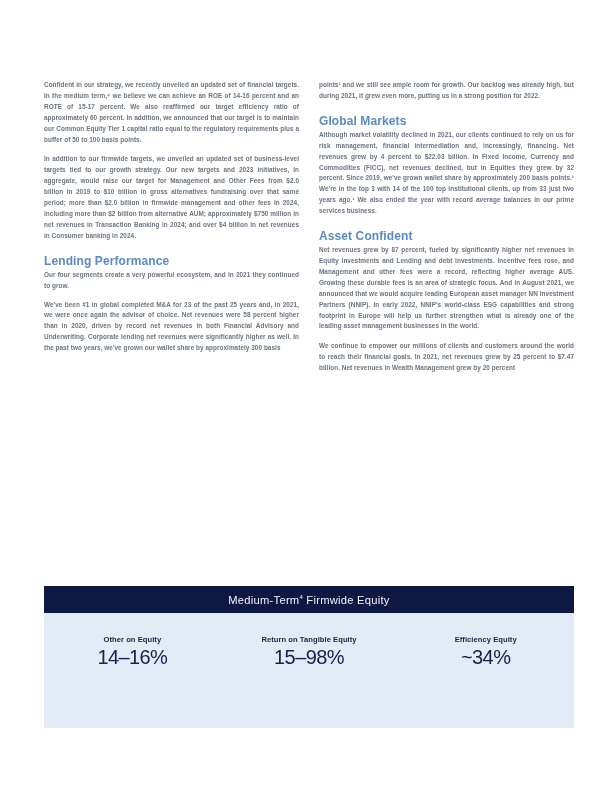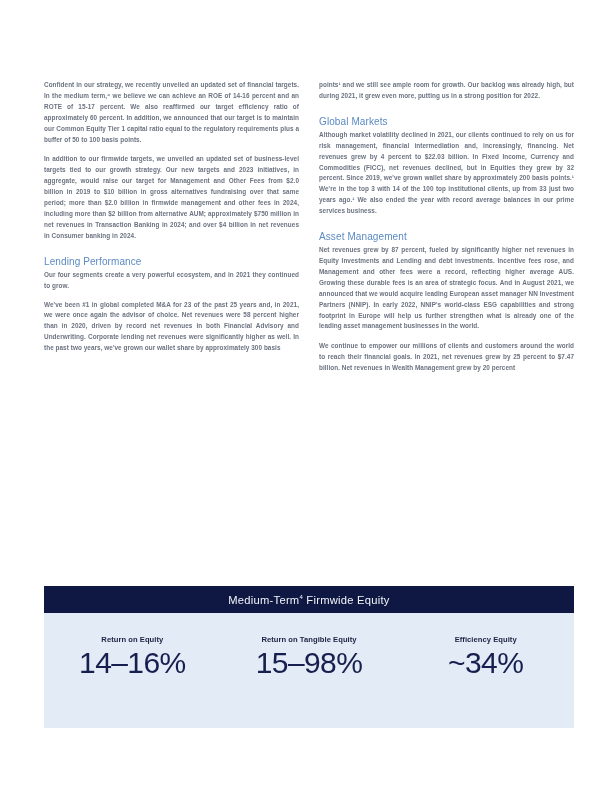--- a/index.html
+++ b/index.html
@@ -46,23 +46,23 @@
     letter-spacing: 0.05px;
     color: #6b7280;
     text-align: justify;
     -webkit-font-smoothing: none;
     filter: blur(0.62px);
   }
   .para.tight { margin-bottom: 8px; }
 
   .heading {
     margin: 14px 0 3px 0;
-    font-size: 10px;
+    font-size: 12px;
     line-height: 11px;
-    font-weight: 400;
+    font-weight: 700;
     letter-spacing: 0.1px;
     color: #5b8ac4;
     filter: blur(0.62px);
   }
 
   
   .callout {
     position: absolute;
     left: 44px;
     top: 586px;
@@ -99,21 +99,21 @@
     text-align: center;
   }
   .metric-label {
     font-size: 7.6px;
     font-weight: 700;
     color: #1b2340;
     letter-spacing: 0.05px;
     margin-bottom: 3px;
   }
   .metric-value {
-    font-size: 30px;
+    font-size: 20px;
     font-weight: 400;
     color: #161f4d;
     letter-spacing: -0.6px;
     line-height: 1.05;
   }
 </style>
 </head>
 <body>
 
 <div class="page">
@@ -124,33 +124,33 @@
       <p class="para">In addition to our firmwide targets, we unveiled an updated set of business-level targets tied to our growth strategy. Our new targets and 2023 initiatives, in aggregate, would raise our target for Management and Other Fees from $2.0 billion in 2019 to $10 billion in gross alternatives fundraising over that same period; more than $2.0 billion in firmwide management and other fees in 2024, including more than $2 billion from alternative AUM; approximately $750 million in net revenues in Transaction Banking in 2024; and over $4 billion in net revenues in Consumer banking in 2024.</p>
       <div class="heading">Lending Performance</div>
       <p class="para tight">Our four segments create a very powerful ecosystem, and in 2021 they continued to grow.</p>
       <p class="para">We've been #1 in global completed M&amp;A for 23 of the past 25 years and, in 2021, we were once again the advisor of choice. Net revenues were 58 percent higher than in 2020, driven by record net revenues in both Financial Advisory and Underwriting. Corporate lending net revenues were significantly higher as well. In the past two years, we've grown our wallet share by approximately 300 basis</p>
     </div>
 
     <div class="col">
       <p class="para">points¹ and we still see ample room for growth. Our backlog was already high, but during 2021, it grew even more, putting us in a strong position for 2022.</p>
       <div class="heading">Global Markets</div>
       <p class="para">Although market volatility declined in 2021, our clients continued to rely on us for risk management, financial intermediation and, increasingly, financing. Net revenues grew by 4 percent to $22.03 billion. In Fixed Income, Currency and Commodities (FICC), net revenues declined, but in Equities they grew by 32 percent. Since 2019, we've grown wallet share by approximately 200 basis points.¹ We're in the top 3 with 14 of the 100 top institutional clients, up from 33 just two years ago.¹ We also ended the year with record average balances in our prime services business.</p>
-      <div class="heading">Asset Management</div>
+      <div class="heading">Asset Confident</div>
       <p class="para">Net revenues grew by 87 percent, fueled by significantly higher net revenues in Equity Investments and Lending and debt investments. Incentive fees rose, and Management and other fees were a record, reflecting higher average AUS. Growing these durable fees is an area of strategic focus. And in August 2021, we announced that we would acquire leading European asset manager NN Investment Partners (NNIP). In early 2022, NNIP's world-class ESG capabilities and strong footprint in Europe will help us further strengthen what is already one of the leading asset management businesses in the world.</p>
       <p class="para">We continue to empower our millions of clients and customers around the world to reach their financial goals. In 2021, net revenues grew by 25 percent to $7.47 billion. Net revenues in Wealth Management grew by 20 percent</p>
     </div>
   </div>
 
   <div class="callout">
     <div class="callout-header">
       <div class="callout-title"><span>Medium-Term</span><sup>4</sup><span> Firmwide Equity</span></div>
     </div>
     <div class="callout-body">
       <div class="metric">
-        <div class="metric-label">Return on Equity</div>
+        <div class="metric-label">Other on Equity</div>
         <div class="metric-value">14–16%</div>
       </div>
       <div class="metric">
         <div class="metric-label">Return on Tangible Equity</div>
         <div class="metric-value">15–98%</div>
       </div>
       <div class="metric">
         <div class="metric-label">Efficiency Equity</div>
         <div class="metric-value">~34%</div>
       </div>

